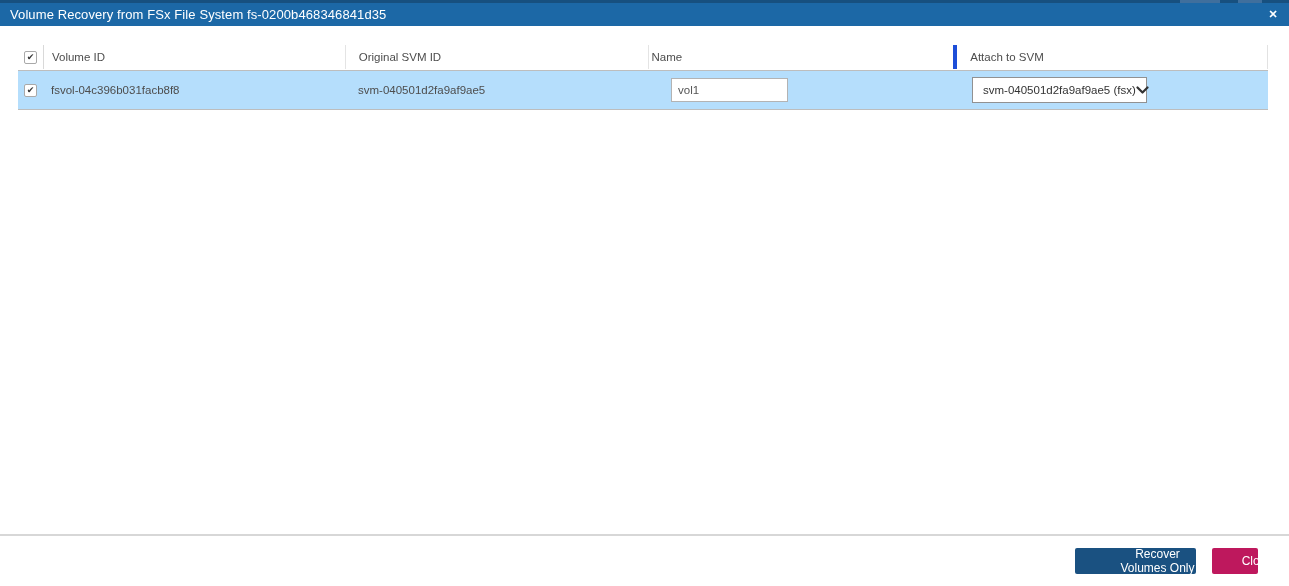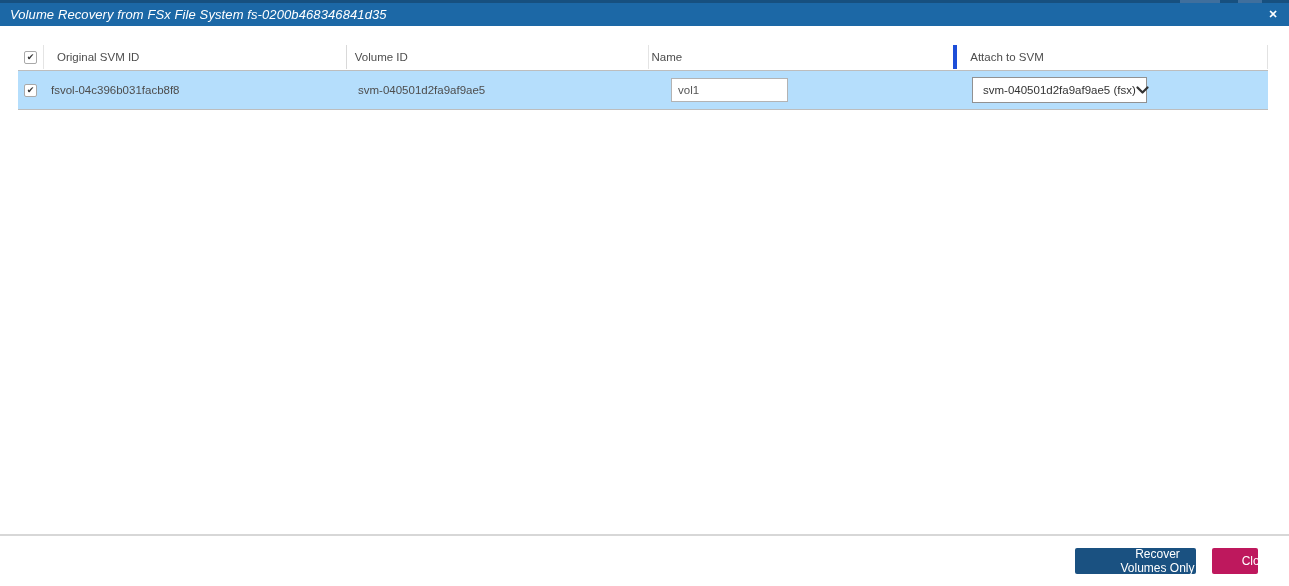--- a/index.html
+++ b/index.html
@@ -19,21 +19,21 @@
   }
   .top-strip .lite { position: absolute; top: 0; height: 3px; background: #3f6f9d; }
 
   
   .title-bar {
     position: absolute; top: 3px; left: 0; width: 1289px; height: 23px;
     background: #1c68a6; color: #ffffff;
     display: flex; align-items: center;
   }
   .title-bar .title {
-    margin-left: 10px; font-size: 13px; letter-spacing: .1px; font-style: italic;
+    margin-left: 10px; font-size: 13px; letter-spacing: .1px;
   }
   .title-bar .close-x {
     position: absolute; right: 7px; top: 0; height: 23px; width: 18px;
     display: flex; align-items: center; justify-content: center;
     font-size: 11px; font-weight: bold; color: #ffffff; cursor: pointer;
   }
 
   
   .tbl-header {
     position: absolute; top: 45px; left: 18px; width: 1250px; height: 24px;
@@ -113,22 +113,22 @@
     <span class="title">Volume Recovery from FSx File System fs-0200b468346841d35</span>
     <span class="close-x">✕</span>
   </div>
 
   <div class="tbl-header">
     <div class="hc c0">
       <span class="checkbox">
           <span>✔</span>
         </span>
     </div>
+    <div class="hc c1">Volume ID</div>
     <div class="hc c2">Original SVM ID</div>
-    <div class="hc c1">Volume ID</div>
     <div class="hc c3">Name</div>
     <div class="hc c4">Attach to SVM</div>
   </div>
 
   <div class="tbl-row">
     <div class="rc c0">
       <span class="checkbox">
           <span>✔</span>
         </span>
     </div>

